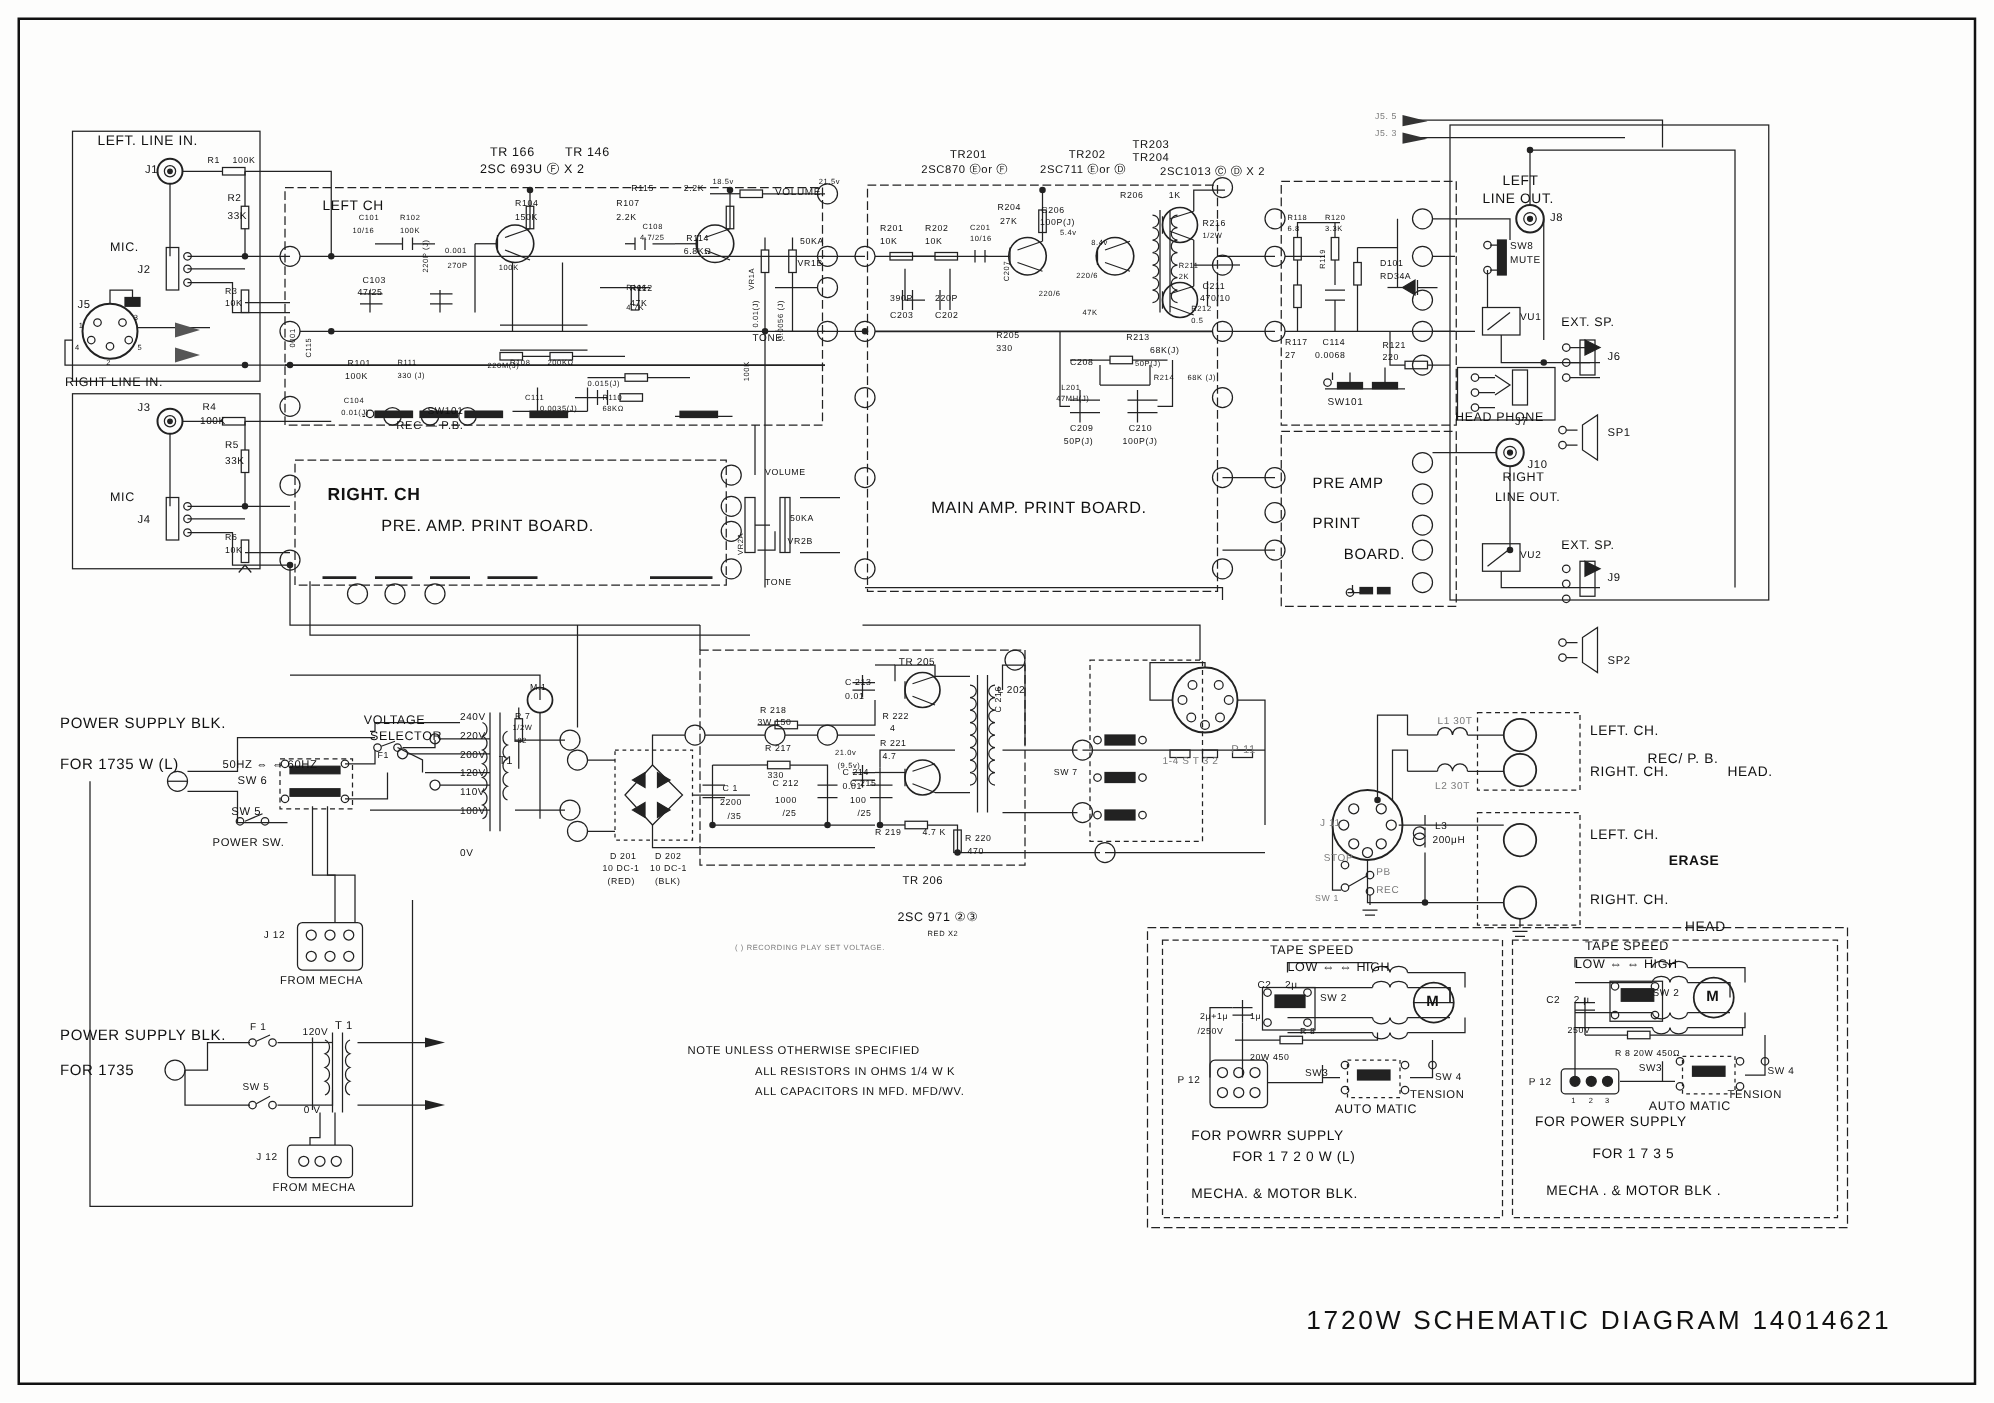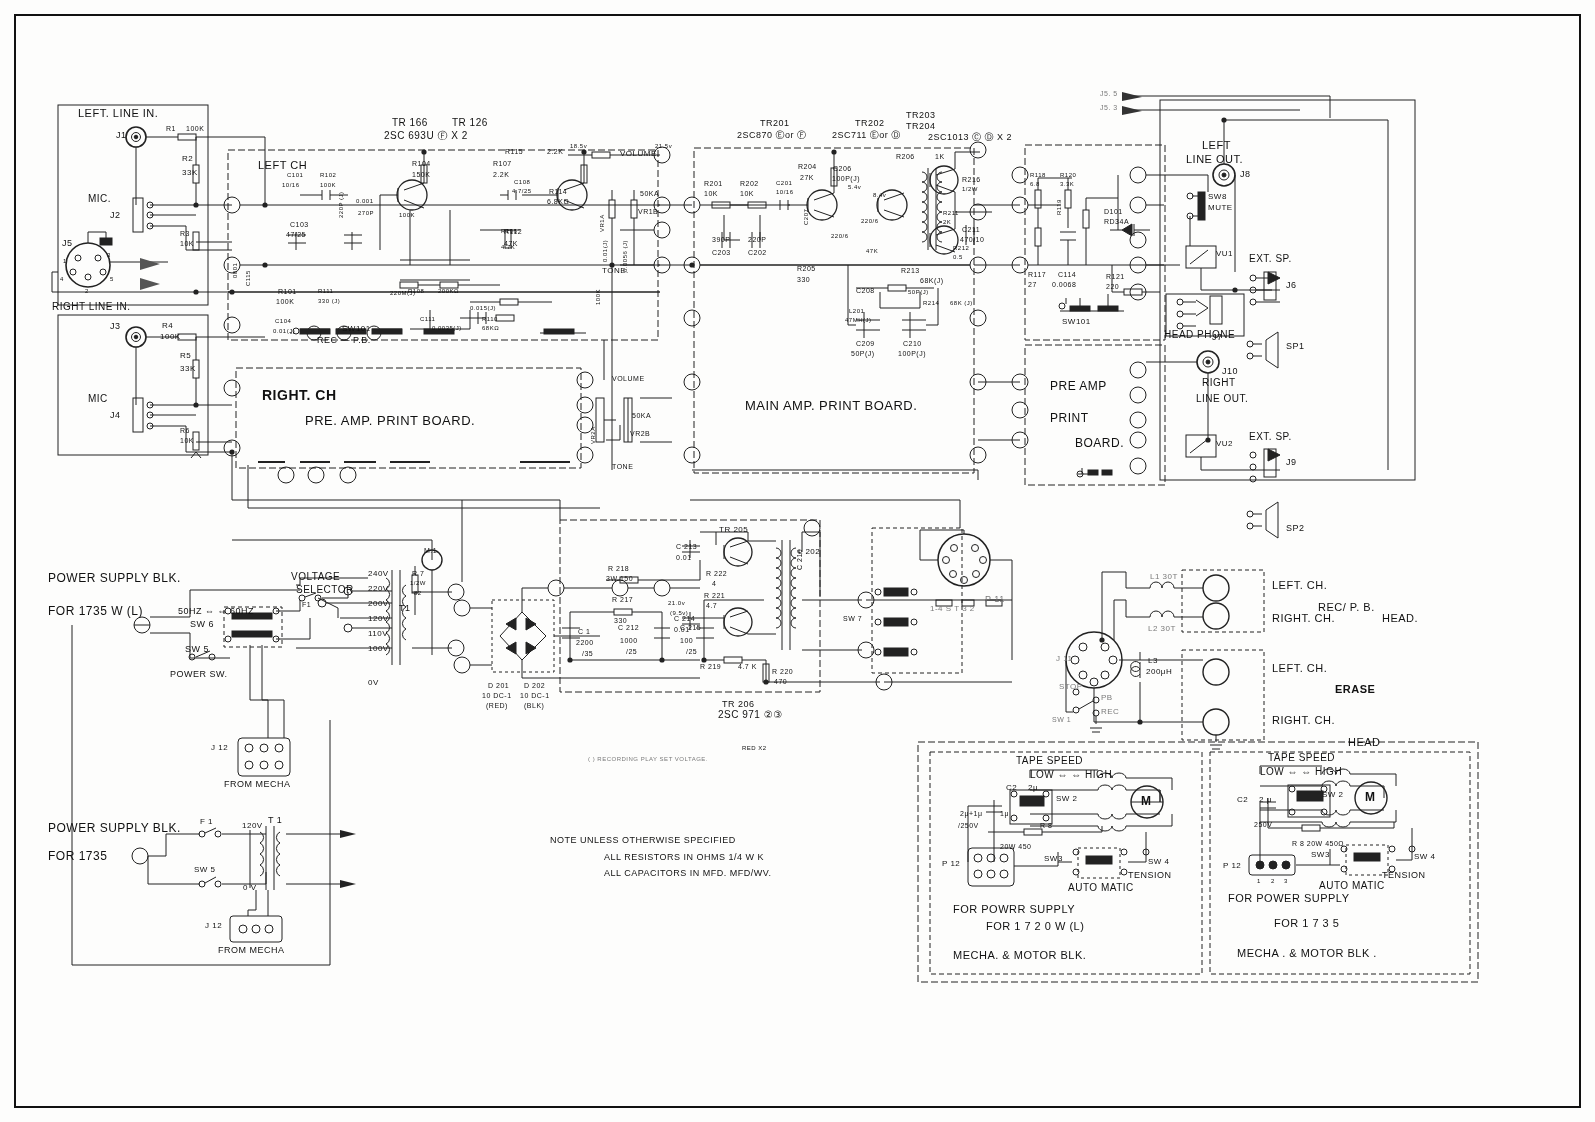--- a/index.html
+++ b/index.html
@@ -666,20 +666,21 @@
       <circle cx="704" cy="660" r="2.6"></circle>
         <circle cx="766" cy="682" r="2.6"></circle>
       <circle cx="1102" cy="640" r="2.6"></circle>
         <circle cx="1140" cy="722" r="2.6"></circle>
       <circle cx="1235" cy="290" r="2.6"></circle>
         <circle cx="1208" cy="440" r="2.6"></circle>
       <circle cx="1224" cy="120" r="2.6"></circle>
     </g>
   </svg>
 
+  <div class="lbl ttl" style="left:1045px;top:1046px;">1720W  SCHEMATIC DIAGRAM  14014621</div>
 
   <div class="lbl t11" style="left:78px;top:108px;">LEFT.  LINE  IN.</div>
   <div class="lbl t9" style="left:116px;top:131px;">J1</div>
   <div class="lbl t7" style="left:166px;top:125px;">R1</div>
   <div class="lbl t7" style="left:186px;top:125px;">100K</div>
   <div class="lbl t8" style="left:182px;top:155px;">R2</div>
   <div class="lbl t8" style="left:182px;top:169px;">33K</div>
   <div class="lbl t10" style="left:88px;top:194px;">MIC.</div>
   <div class="lbl t9" style="left:110px;top:211px;">J2</div>
   <div class="lbl t7" style="left:180px;top:230px;">R3</div>
@@ -696,21 +697,21 @@
   <div class="lbl t8" style="left:160px;top:333px;">100K</div>
   <div class="lbl t8" style="left:180px;top:352px;">R5</div>
   <div class="lbl t8" style="left:180px;top:365px;">33K</div>
   <div class="lbl t10" style="left:88px;top:394px;">MIC</div>
   <div class="lbl t9" style="left:110px;top:411px;">J4</div>
   <div class="lbl t7" style="left:180px;top:427px;">R6</div>
   <div class="lbl t7" style="left:180px;top:437px;">10K</div>
 
   <div class="lbl t11" style="left:258px;top:160px;">LEFT CH</div>
   <div class="lbl t10" style="left:392px;top:118px;">TR 166</div>
-  <div class="lbl t10" style="left:452px;top:118px;">TR 126</div>
+  <div class="lbl t10" style="left:452px;top:118px;">TR 146</div>
   <div class="lbl t10" style="left:384px;top:131px;">2SC 693U Ⓕ X 2</div>
   <div class="lbl t6" style="left:287px;top:172px;">C101</div>
   <div class="lbl t6" style="left:282px;top:182px;">10/16</div>
   <div class="lbl t6" style="left:320px;top:172px;">R102</div>
   <div class="lbl t6" style="left:320px;top:182px;">100K</div>
   <div class="lbl t7" style="left:290px;top:221px;">C103</div>
   <div class="lbl t7" style="left:286px;top:231px;">47/25</div>
   <div class="lbl t6" style="left:338px;top:218px;transform:rotate(-90deg);transform-origin:left top;">220P (J)</div>
   <div class="lbl t7" style="left:412px;top:160px;">R104</div>
   <div class="lbl t7" style="left:412px;top:171px;">150K</div>
@@ -922,21 +923,21 @@
   <div class="lbl t7" style="left:676px;top:543px;">C 213</div>
   <div class="lbl t7" style="left:676px;top:554px;">0.01</div>
   <div class="lbl t7" style="left:674px;top:615px;">C 214</div>
   <div class="lbl t7" style="left:674px;top:626px;">0.01</div>
   <div class="lbl t7" style="left:796px;top:570px;transform:rotate(-90deg);transform-origin:left top;">C 216</div>
   <div class="lbl t8" style="left:719px;top:526px;">TR 205</div>
   <div class="lbl t9" style="left:722px;top:700px;">TR 206</div>
   <div class="lbl t8" style="left:798px;top:548px;">L 202</div>
   <div class="lbl t6" style="left:668px;top:600px;">21.0v</div>
   <div class="lbl t6" style="left:670px;top:610px;">(9.5v)</div>
-  <div class="lbl t10" style="left:718px;top:710px;">2SC 971 ②③</div>
+  <div class="lbl t10" style="left:718px;top:730px;">2SC 971 ②③</div>
   <div class="lbl t6" style="left:742px;top:745px;">RED X2</div>
   <div class="lbl t6 gray" style="left:588px;top:756px;">(  )  RECORDING PLAY SET VOLTAGE.</div>
   <div class="lbl t7" style="left:843px;top:615px;">SW 7</div>
   <div class="lbl t8 gray" style="left:930px;top:605px;">1-4 S T 3 2</div>
   <div class="lbl t9 gray" style="left:985px;top:595px;">P 11</div>
 
   <div class="lbl t9" style="left:550px;top:836px;">NOTE  UNLESS  OTHERWISE  SPECIFIED</div>
   <div class="lbl t9" style="left:604px;top:853px;">ALL RESISTORS IN OHMS  1/4 W  K</div>
   <div class="lbl t9" style="left:604px;top:869px;">ALL CAPACITORS IN MFD.  MFD/WV.</div>
 

